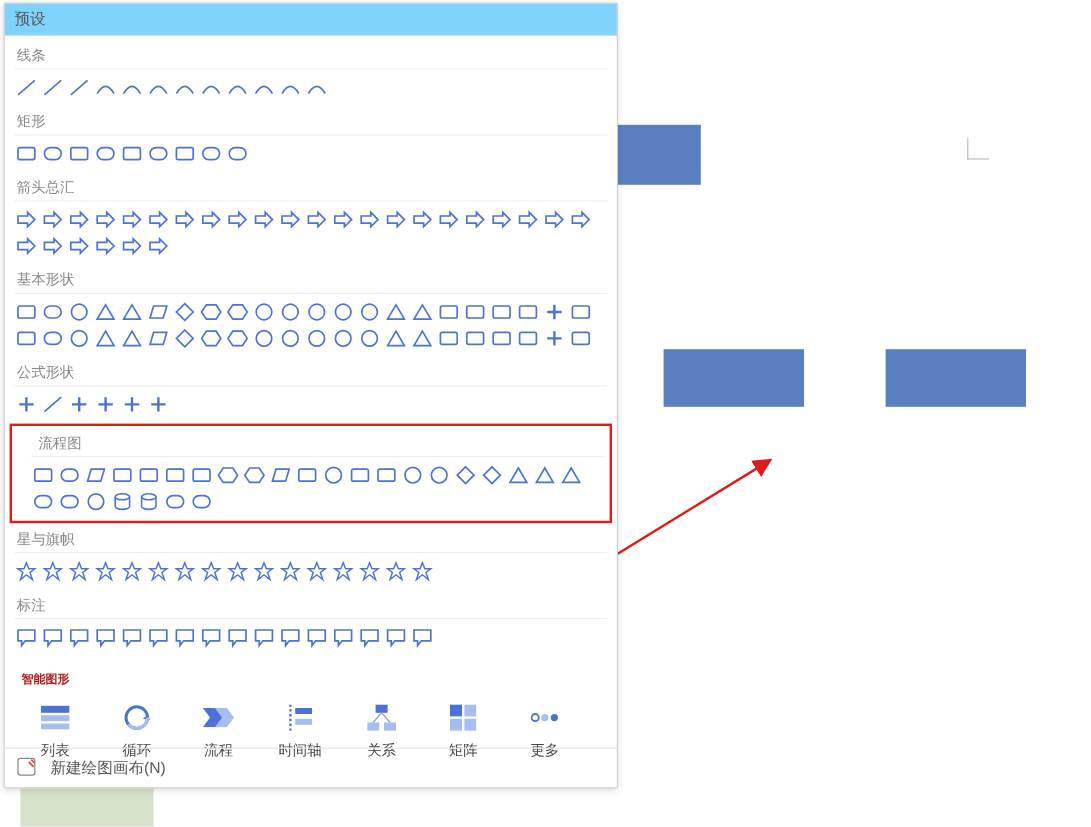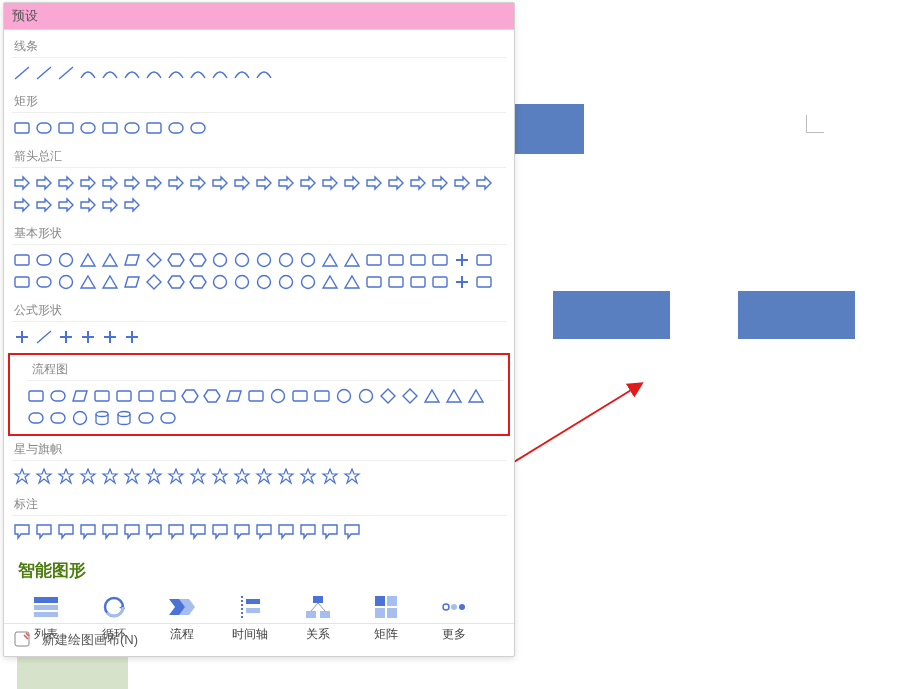--- a/index.html
+++ b/index.html
@@ -16,21 +16,21 @@
     left: 3px;
     top: 2px;
     width: 512px;
     height: 655px;
     background: #ffffff;
     border: 1px solid #d0d0d0;
     border-radius: 2px;
     box-shadow: 0 2px 6px rgba(0,0,0,0.12);
   }
   .panel-header {
-    background: #f9a8d4;
+    background: #7dd3fc;
     border-bottom: 1px solid #d8d8d8;
     padding: 4px 8px;
     font-size: 13px;
     color: #555;
   }
   .panel-body {
     padding: 4px 8px 0 8px;
     height: 570px;
   }
   .category {
@@ -62,21 +62,21 @@
     border: 2px solid #e11a1a;
     padding: 2px 4px 6px 16px;
     margin: 4px -4px 1px -4px;
   }
   .highlight-border .cat-label { border-bottom: 1px solid #eee; padding-left: 6px;}
   
   .smart-section {
     padding: 12px 6px 0 6px;
   }
   .smart-title {
-    font-size: 17px; font-weight: bold; color: #4d7c0f;
+    font-size: 10px; font-weight: bold; color: #b91c1c;
     margin-bottom: 14px;
     font-family: Liberation Serif, serif;
   }
   .smart-grid {
     display: flex;
     gap: 24px;
     padding-left: 6px;
   }
   .smart-item {
     display: flex;

